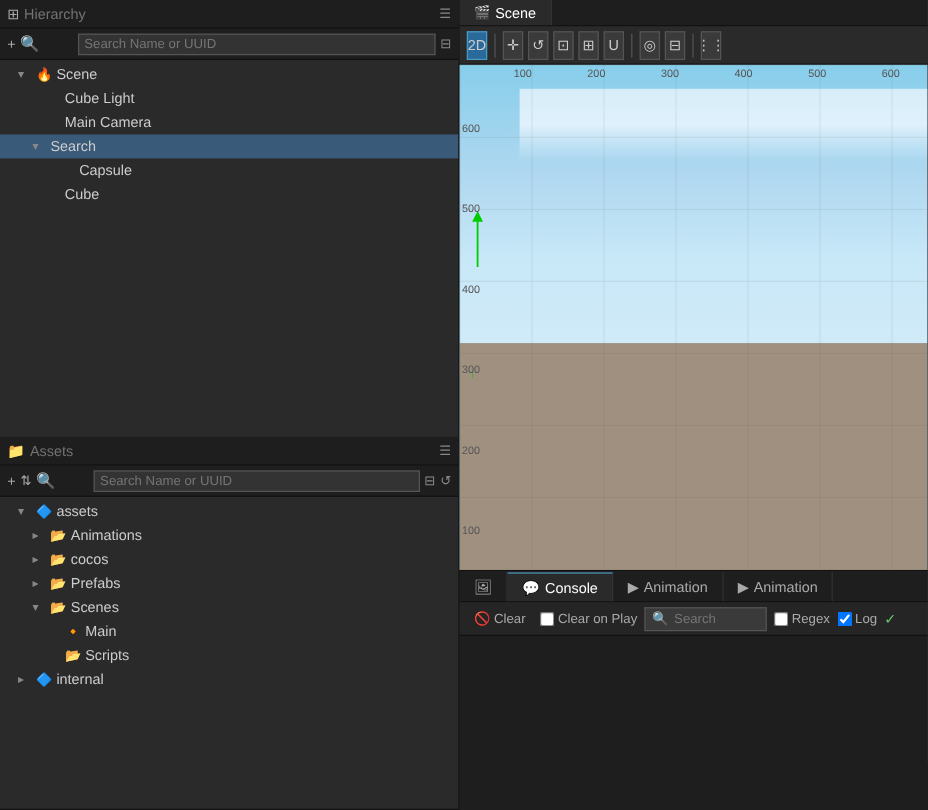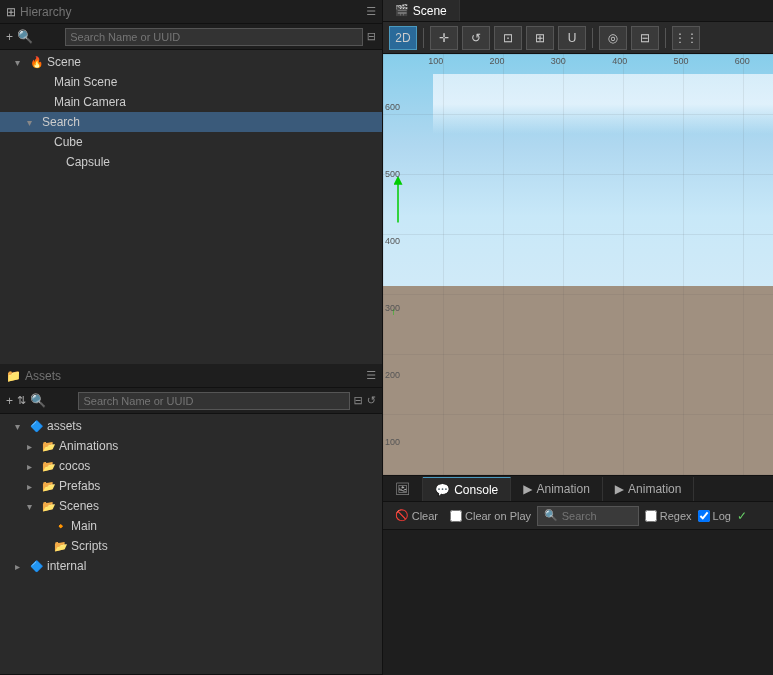--- a/index.html
+++ b/index.html
@@ -154,21 +154,21 @@
     .scene-toolbar {
       display: flex;
       align-items: center;
       background: #2a2a2a;
       height: 32px;
       padding: 0 6px;
       border-bottom: 1px solid #111;
       gap: 4px;
     }
     .toolbar-btn {
-      width: 28px;
+      width: 17px;
       height: 24px;
       background: #3a3a3a;
       border: 1px solid #555;
       color: #ccc;
       cursor: pointer;
       display: flex;
       align-items: center;
       justify-content: center;
       font-size: 12px;
     }
@@ -325,45 +325,45 @@
         <div class="tree-item">
           <span class="tree-indent" style="width:4px;"></span>
           <span class="tree-arrow">▾</span>
           <span class="tree-icon flame-icon">🔥</span>
           <span class="tree-label">Scene</span>
         </div>
 
         <div class="tree-item">
           <span class="tree-indent" style="width:28px;"></span>
           <span class="tree-arrow" style="visibility:hidden;">▸</span>
-          <span class="tree-label">Main Scene</span>
+          <span class="tree-label">Cube Light</span>
         </div>
 
         <div class="tree-item">
           <span class="tree-indent" style="width:28px;"></span>
           <span class="tree-arrow" style="visibility:hidden;">▸</span>
           <span class="tree-label">Main Camera</span>
         </div>
 
         <div class="tree-item selected">
           <span class="tree-indent" style="width:16px;"></span>
           <span class="tree-arrow">▾</span>
           <span class="tree-label">Search</span>
         </div>
 
         <div class="tree-item">
+          <span class="tree-indent" style="width:40px;"></span>
+          <span class="tree-arrow" style="visibility:hidden;">▸</span>
+          <span class="tree-label">Capsule</span>
+        </div>
+
+        <div class="tree-item">
           <span class="tree-indent" style="width:28px;"></span>
           <span class="tree-arrow" style="visibility:hidden;">▸</span>
           <span class="tree-label">Cube</span>
-        </div>
-
-        <div class="tree-item">
-          <span class="tree-indent" style="width:40px;"></span>
-          <span class="tree-arrow" style="visibility:hidden;">▸</span>
-          <span class="tree-label">Capsule</span>
         </div>
 
       </div>
 
       <div class="assets-section">
 
         <div class="section-header">
           <span style="color:#888; font-size:12px;">📁</span>
           <span class="section-title">Assets</span>
           <span class="section-icon">☰</span>

